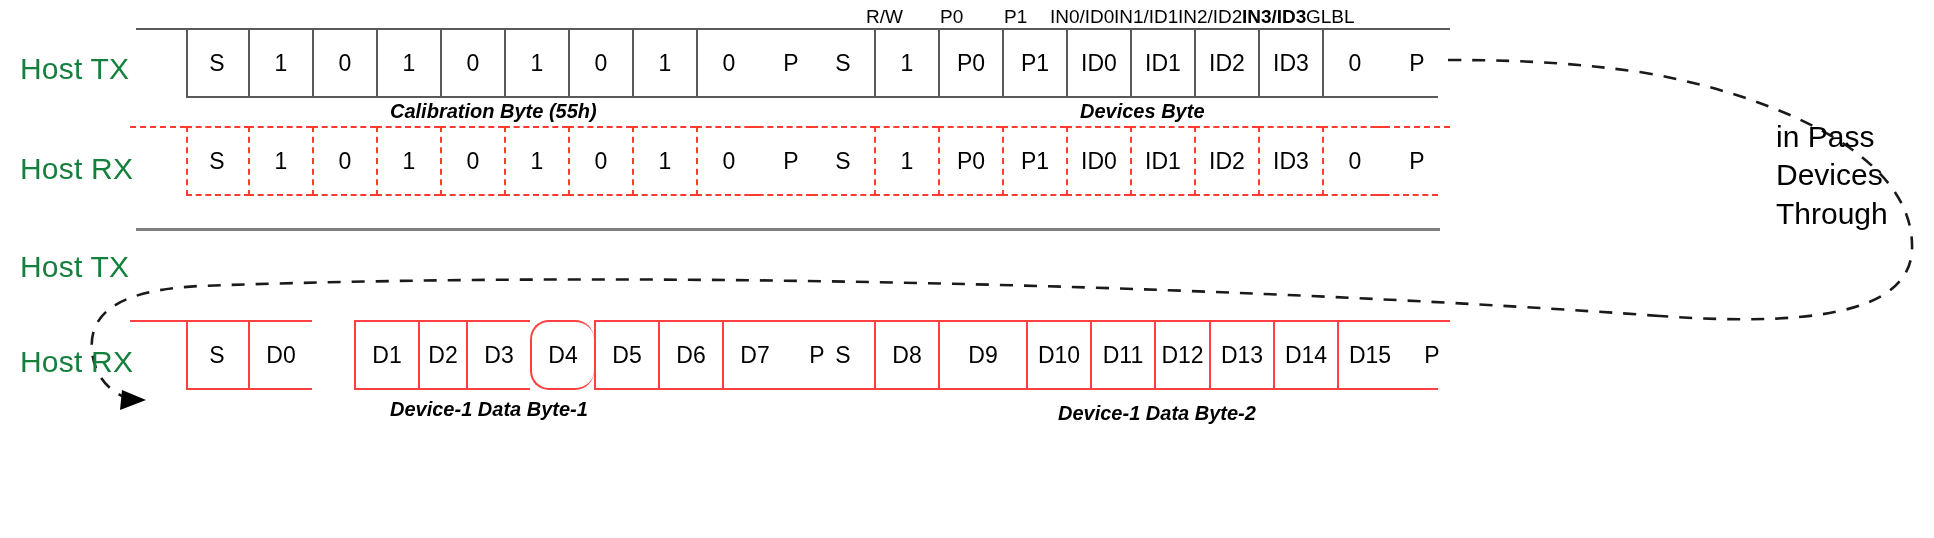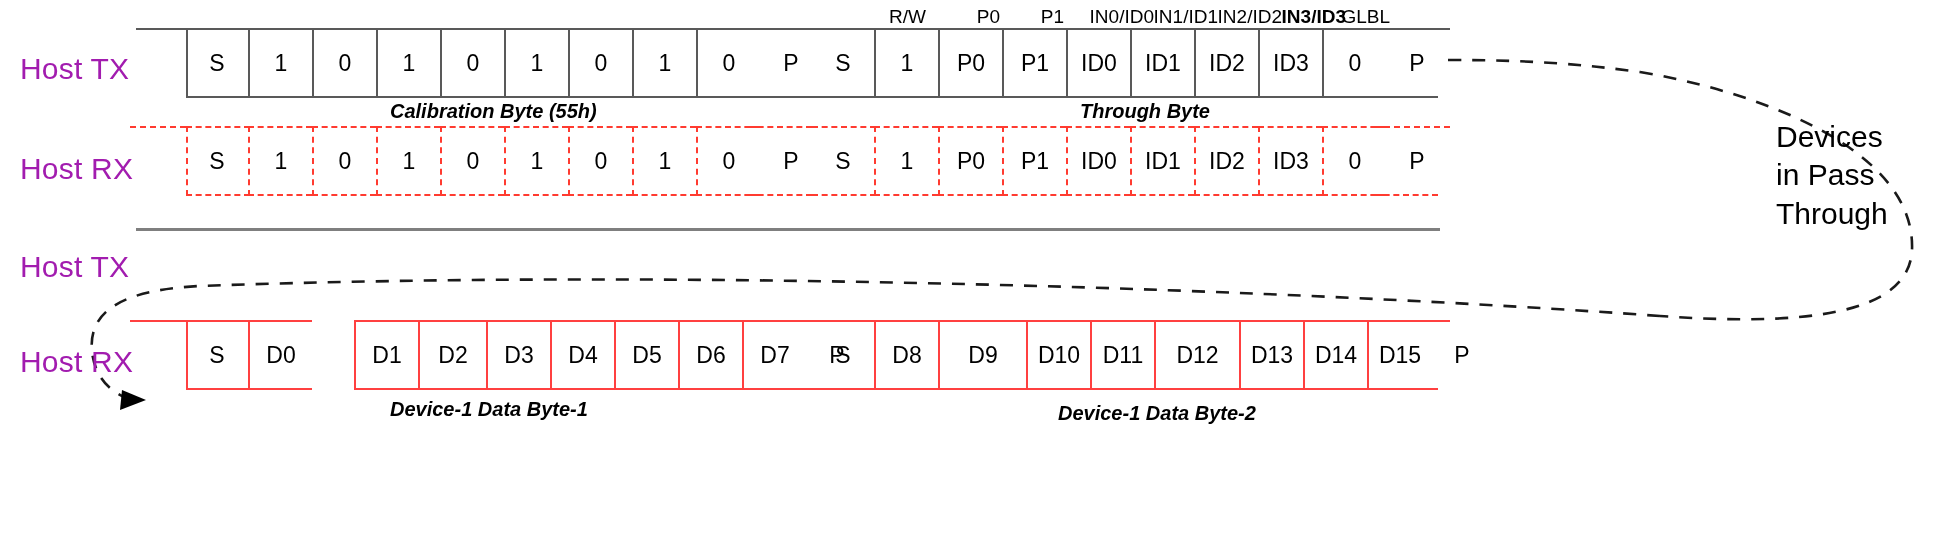--- a/index.html
+++ b/index.html
@@ -5,21 +5,21 @@
   html,body{margin:0;padding:0;}
   body{
     width:1934px;height:538px;background:#ffffff;
     font-family:"Liberation Sans", sans-serif;
     position:relative;overflow:hidden;
   }
   #stage{position:absolute;left:0;top:0;width:1934px;height:538px;}
 
   
   .rowlabel{
-    position:absolute;font-size:30px;color:#a21caf;
+    position:absolute;font-size:30px;color:#15803d;
     font-family:"Liberation Sans", sans-serif;
     white-space:nowrap;letter-spacing:.2px;
   }
 
   
   .cellrow{position:absolute;display:flex;align-items:stretch;}
   .cell{
     box-sizing:border-box;
     display:flex;align-items:center;justify-content:center;
     font-size:23px;color:#000;background:transparent;
@@ -43,21 +43,21 @@
   .busline.r{border-top:2px solid #ff4040;}
   .busline.d{border-top:2px dashed #ff3b30;}
 
   
   .vedge{position:absolute;width:0;border-left:2px solid #595959;}
   .vedge.r{border-left:2px solid #ff4040;}
   .vedge.d{border-left:2px dashed #ff3b30;}
 
   
   .hdr{
-    position:absolute;font-size:19px;color:#000;text-align:right;
+    position:absolute;font-size:19px;color:#000;text-align:left;
     font-family:"Liberation Sans", sans-serif;white-space:nowrap;
   }
 
   
   .caption{
     position:absolute;font-size:20px;font-style:italic;font-weight:bold;
     color:#000;white-space:nowrap;
     font-family:"Liberation Sans", sans-serif;
   }
 
@@ -135,21 +135,21 @@
     <div class="cell" style="width:64px;">ID3</div>
     <div class="cell" style="width:64px;">0</div>
     <div class="cell bare" style="width:62px;">P</div>
   </div>
   <div class="busline" style="left:812px;top:28px;width:64px;"></div>
   <div class="busline" style="left:1374px;top:28px;width:76px;"></div>
   <div class="busline" style="left:812px;top:96px;width:64px;"></div>
   <div class="busline" style="left:1374px;top:96px;width:64px;"></div>
 
   <div class="caption" style="left:390px;top:100px;text-align:center;">Calibration Byte (55h)</div>
-  <div class="caption" style="left:1080px;top:100px;">Through Byte</div>
+  <div class="caption" style="left:1080px;top:100px;">Devices Byte</div>
 
   <div class="rowlabel" style="left:20px;top:152px;">Host RX</div>
 
   <div class="busline d" style="left:130px;top:126px;width:56px;"></div>
   <div class="vedge d" style="left:186px;top:126px;height:70px;"></div>
 
   <div class="cellrow reddash" style="left:186px;top:126px;height:70px;">
     <div class="cell bare" style="width:62px;">S</div>
     <div class="cell" style="width:64px;">1</div>
     <div class="cell" style="width:64px;">0</div>
@@ -177,58 +177,58 @@
     <div class="cell" style="width:64px;">ID3</div>
     <div class="cell" style="width:64px;">0</div>
     <div class="cell bare" style="width:62px;">P</div>
   </div>
   <div class="busline d" style="left:812px;top:126px;width:64px;"></div>
   <div class="busline d" style="left:1374px;top:126px;width:76px;"></div>
   <div class="busline d" style="left:812px;top:194px;width:64px;"></div>
   <div class="busline d" style="left:1374px;top:194px;width:64px;"></div>
 
   <div class="note" style="left:1776px;top:118px;">
+    <div>in Pass</div>
     <div>Devices</div>
-    <div>in Pass</div>
     <div>Through</div>
   </div>
 
   <div class="separator" style="left:136px;top:228px;width:1304px;"></div>
 
   <div class="rowlabel" style="left:20px;top:250px;">Host TX</div>
 
   <div class="rowlabel" style="left:20px;top:345px;">Host RX</div>
 
   <div class="busline r" style="left:130px;top:320px;width:56px;"></div>
   <div class="vedge r" style="left:186px;top:320px;height:70px;"></div>
 
   <div class="cellrow red" style="left:186px;top:320px;height:70px;">
     <div class="cell bare" style="width:62px;">S</div>
     <div class="cell" style="width:64px;">D0</div>
     <div class="cell" style="width:64px;margin-left:42px;">D1</div>
-    <div class="cell" style="width:68px;">D2</div>
+    <div class="cell" style="width:48px;">D2</div>
     <div class="cell" style="width:64px;">D3</div>
-    <div class="cell" style="width:64px;">D4</div>
+    <div class="cell" style="width:64px;border-radius:19px;">D4</div>
     <div class="cell" style="width:64px;">D5</div>
     <div class="cell" style="width:64px;">D6</div>
     <div class="cell" style="width:64px;">D7</div>
     <div class="cell bare" style="width:62px;">P</div>
   </div>
   <div class="busline r" style="left:186px;top:320px;width:64px;"></div>
   <div class="busline r" style="left:748px;top:320px;width:64px;"></div>
   <div class="busline r" style="left:186px;top:388px;width:64px;"></div>
   <div class="busline r" style="left:748px;top:388px;width:64px;"></div>
 
   <div class="cellrow red" style="left:812px;top:320px;height:70px;">
     <div class="cell bare" style="width:62px;">S</div>
     <div class="cell" style="width:64px;">D8</div>
     <div class="cell" style="width:88px;">D9</div>
     <div class="cell" style="width:64px;">D10</div>
     <div class="cell" style="width:64px;">D11</div>
-    <div class="cell" style="width:85px;">D12</div>
+    <div class="cell" style="width:55px;">D12</div>
     <div class="cell" style="width:64px;">D13</div>
     <div class="cell" style="width:64px;">D14</div>
     <div class="cell" style="width:64px;">D15</div>
     <div class="cell bare" style="width:62px;">P</div>
   </div>
   <div class="busline r" style="left:812px;top:320px;width:64px;"></div>
   <div class="busline r" style="left:1374px;top:320px;width:76px;"></div>
   <div class="busline r" style="left:812px;top:388px;width:64px;"></div>
   <div class="busline r" style="left:1374px;top:388px;width:64px;"></div>
 

